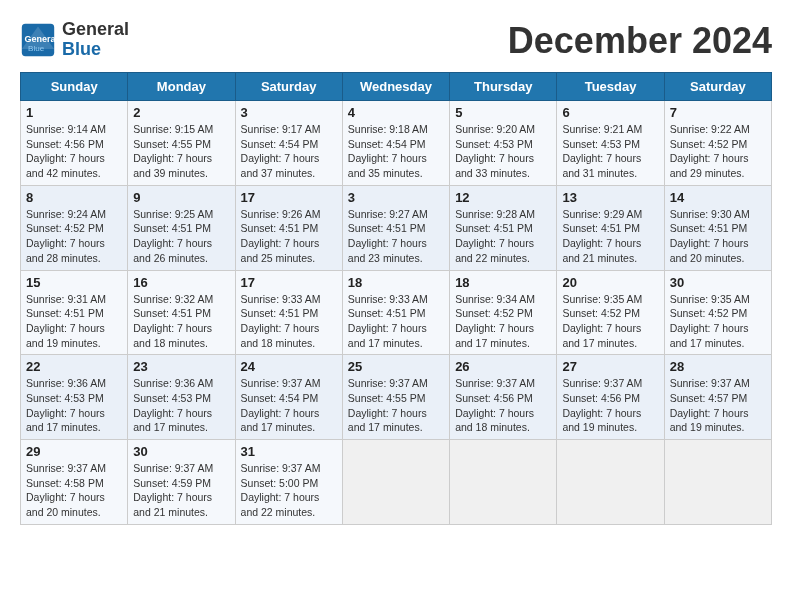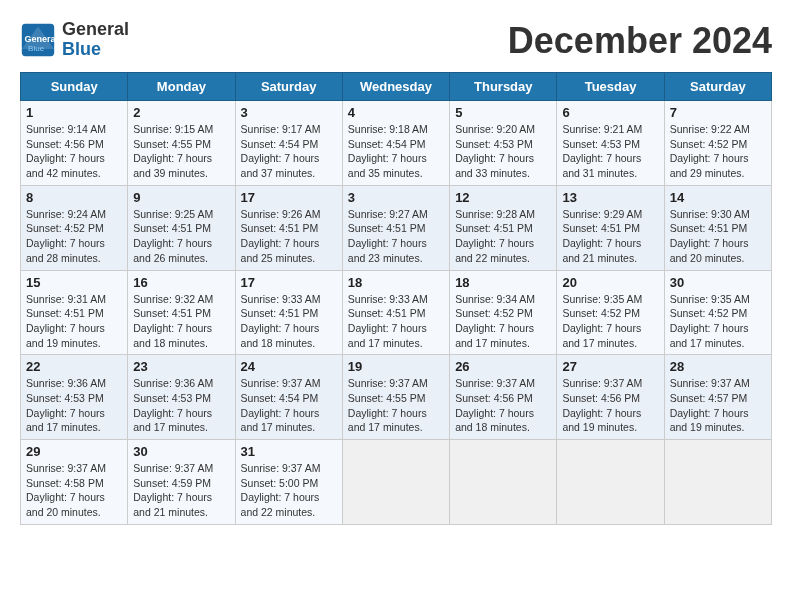--- a/index.html
+++ b/index.html
@@ -218,21 +218,21 @@
         </td>
         <td>
           <span class="day-num">23</span>
           <div class="day-info">Sunrise: 9:36 AM<br>Sunset: 4:53 PM<br>Daylight: 7 hours<br>and 17 minutes.</div>
         </td>
         <td>
           <span class="day-num">24</span>
           <div class="day-info">Sunrise: 9:37 AM<br>Sunset: 4:54 PM<br>Daylight: 7 hours<br>and 17 minutes.</div>
         </td>
         <td>
-          <span class="day-num">19</span>
+          <span class="day-num">25</span>
           <div class="day-info">Sunrise: 9:37 AM<br>Sunset: 4:55 PM<br>Daylight: 7 hours<br>and 17 minutes.</div>
         </td>
         <td>
           <span class="day-num">26</span>
           <div class="day-info">Sunrise: 9:37 AM<br>Sunset: 4:56 PM<br>Daylight: 7 hours<br>and 18 minutes.</div>
         </td>
         <td>
           <span class="day-num">27</span>
           <div class="day-info">Sunrise: 9:37 AM<br>Sunset: 4:56 PM<br>Daylight: 7 hours<br>and 19 minutes.</div>
         </td>

